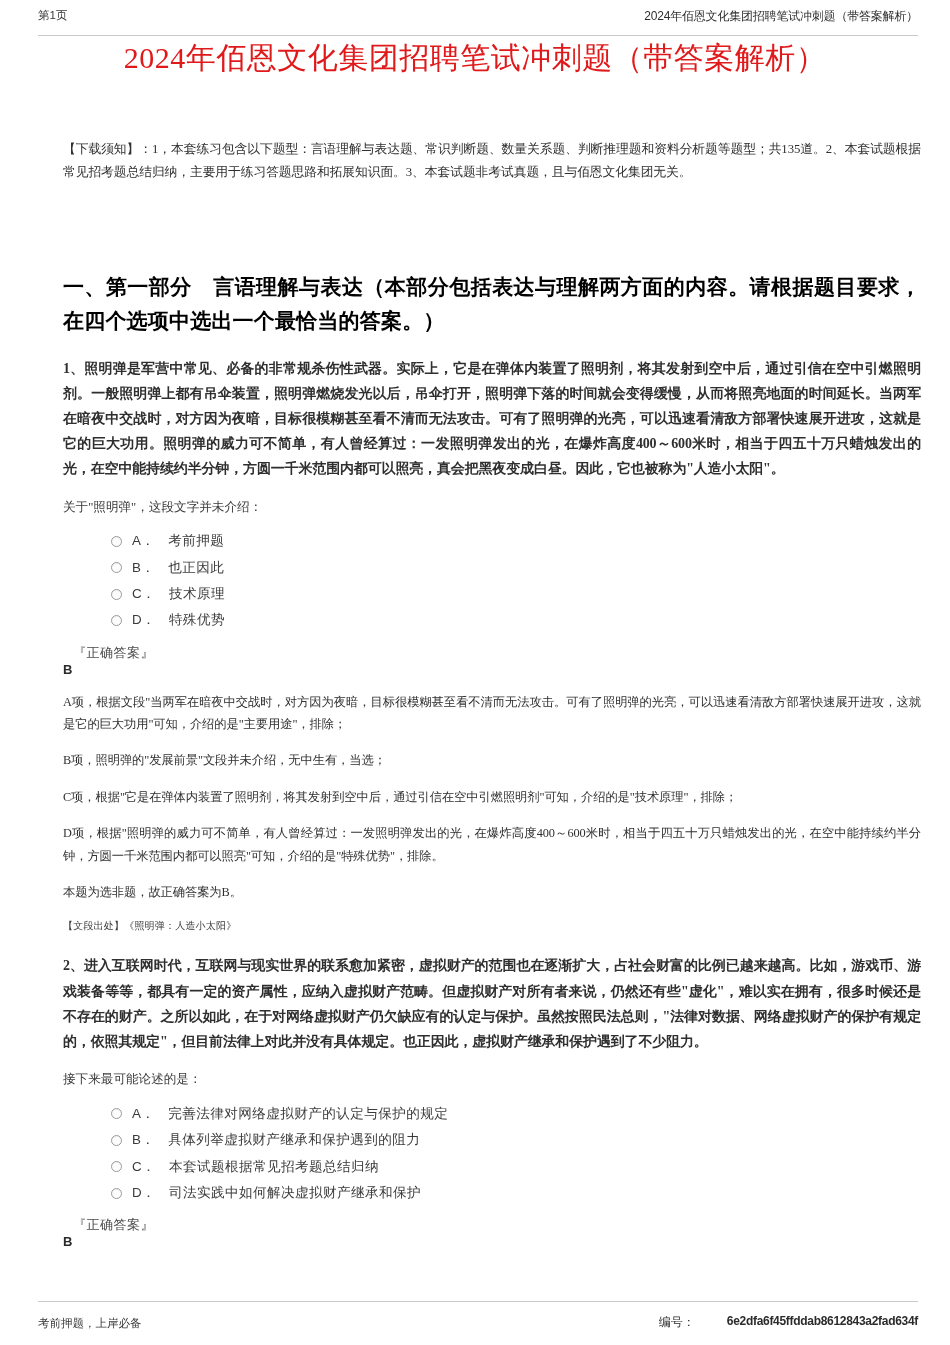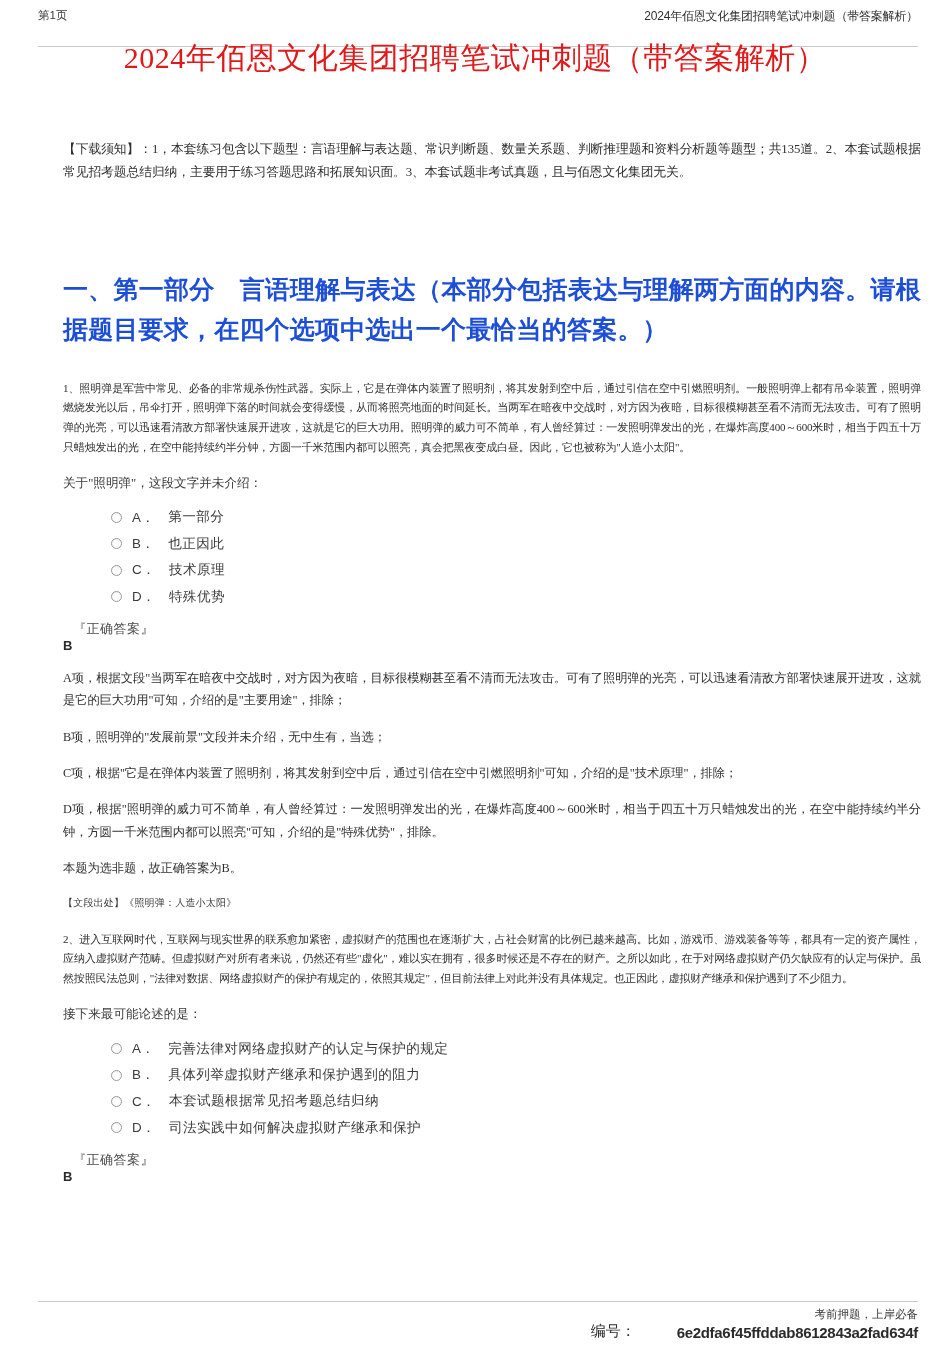--- a/index.html
+++ b/index.html
@@ -27,21 +27,21 @@
   .page-header {
     position: absolute;
     top: 8px;
     left: 38px;
     right: 32px;
     height: 22px;
     display: flex;
     align-items: flex-start;
     justify-content: space-between;
     border-bottom: 1px solid #c9c9c9;
-    padding-bottom: 16px;
+    padding-bottom: 5px;
   }
   .page-header .hdr-left {
     font-family: "Liberation Sans", "DejaVu Sans", sans-serif;
     font-size: 11.5px;
     color: #3a3a3a;
     letter-spacing: 0px;
   }
   .page-header .hdr-right {
     font-family: "Liberation Sans", "DejaVu Sans", sans-serif;
     font-size: 12px;
@@ -75,35 +75,36 @@
   .notice {
     font-size: 12.8px;
     line-height: 1.78;
     color: #2f2f2f;
     text-align: justify;
     letter-spacing: -0.1px;
     margin: 0 0 4px 0;
   }
 
   .section-heading {
-    color: #1d4ed8;
-    font-size: 25px;
+    color: #000000;
+    font-size: 21px;
     line-height: 1.62;
     letter-spacing: 0.2px;
-    margin: 86px 0 28px 0;
+    margin: 86px 0 18px 0;
     text-align: justify;
   }
 
   .q-text {
-    font-size: 11px;
+    font-size: 14px;
     line-height: 1.8;
     color: #2f2f2f;
     text-align: justify;
     letter-spacing: -0.15px;
     margin: 0 0 14px 0;
+    font-weight: bold;
   }
 
   .q-stem {
     font-size: 12.6px;
     line-height: 1.8;
     color: #3a3a3a;
     margin: 0 0 10px 0;
   }
 
   .options {
@@ -177,34 +178,33 @@
     position: absolute;
     bottom: 14px;
     left: 38px;
     right: 32px;
     height: 24px;
     display: flex;
     align-items: flex-end;
     justify-content: space-between;
     border-top: 1px solid #c9c9c9;
     padding-top: 5px;
-    flex-direction: column;
   }
   .page-footer .ftr-left {
     font-family: "Liberation Sans", "DejaVu Sans", sans-serif;
     font-size: 11.5px;
     color: #3a3a3a;
   }
   .page-footer .ftr-right {
     font-family: "Liberation Sans", "DejaVu Sans", sans-serif;
-    font-size: 15px;
+    font-size: 12px;
     color: #2b2b2b;
     display: flex;
-    align-items: flex-end;
-    gap: 13px;
+    align-items: flex-start;
+    gap: 4px;
   }
   .page-footer .ftr-id {
     font-weight: 700;
     letter-spacing: -0.3px;
     margin-left: 28px;
   }
 </style>
 </head>
 <body>
 
@@ -224,21 +224,21 @@
     <h2 class="section-heading">一、第一部分　言语理解与表达（本部分包括表达与理解两方面的内容。请根据题目要求，在四个选项中选出一个最恰当的答案。）</h2>
 
     <div>
       <p class="q-text">1、照明弹是军营中常见、必备的非常规杀伤性武器。实际上，它是在弹体内装置了照明剂，将其发射到空中后，通过引信在空中引燃照明剂。一般照明弹上都有吊伞装置，照明弹燃烧发光以后，吊伞打开，照明弹下落的时间就会变得缓慢，从而将照亮地面的时间延长。当两军在暗夜中交战时，对方因为夜暗，目标很模糊甚至看不清而无法攻击。可有了照明弹的光亮，可以迅速看清敌方部署快速展开进攻，这就是它的巨大功用。照明弹的威力可不简单，有人曾经算过：一发照明弹发出的光，在爆炸高度400～600米时，相当于四五十万只蜡烛发出的光，在空中能持续约半分钟，方圆一千米范围内都可以照亮，真会把黑夜变成白昼。因此，它也被称为"人造小太阳"。</p>
       <p class="q-stem">关于"照明弹"，这段文字并未介绍：</p>
 
       <ul class="options">
         <li class="option-row">
           <span class="radio"></span>
           <span class="opt-letter">A．</span>
-          <span class="opt-label">第一部分</span>
+          <span class="opt-label">考前押题</span>
         </li>
         <li class="option-row">
           <span class="radio"></span>
           <span class="opt-letter">B．</span>
           <span class="opt-label">也正因此</span>
         </li>
         <li class="option-row">
           <span class="radio"></span>
           <span class="opt-letter">C．</span>
           <span class="opt-label">技术原理</span>

